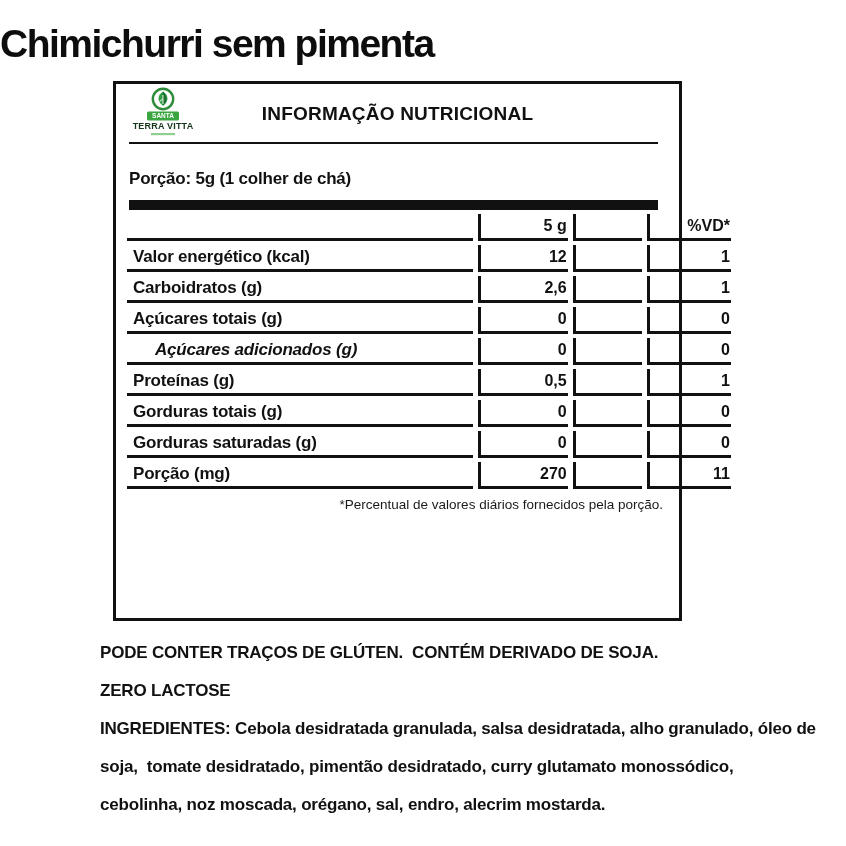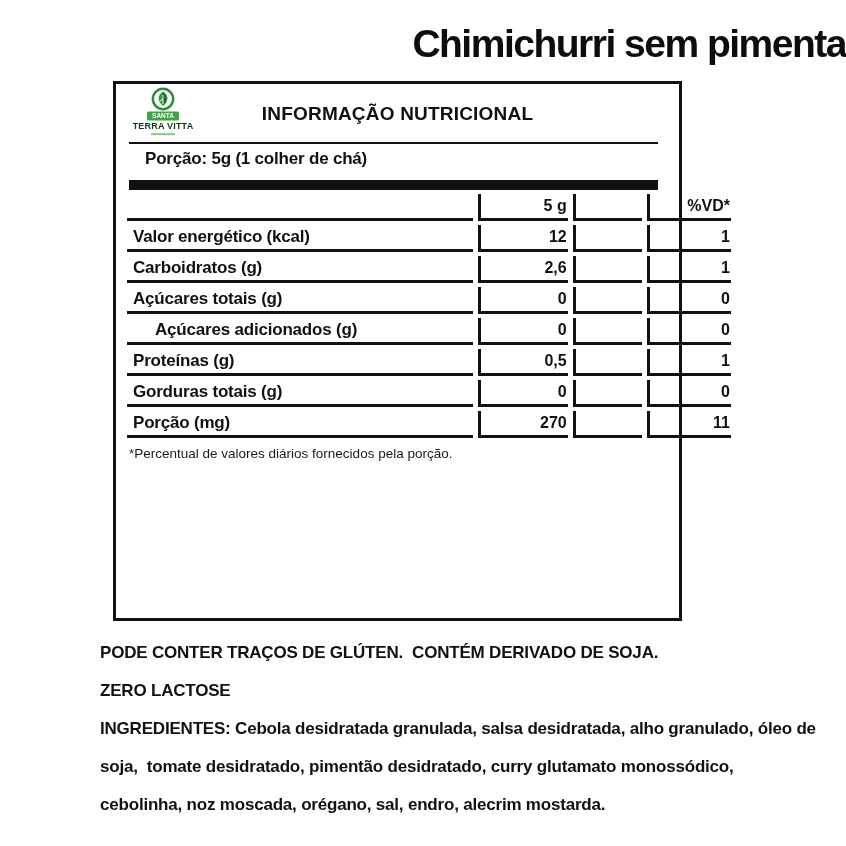--- a/index.html
+++ b/index.html
@@ -6,21 +6,21 @@
   html, body { margin: 0; padding: 0; }
   body {
     width: 846px; height: 846px;
     background: #ffffff;
     color: #111111;
     font-family: "Liberation Sans", sans-serif;
     overflow: hidden;
   }
   .page-title {
     margin: 22px 0 0 0;
-    text-align: right;
+    text-align: left;
     font-size: 39px;
     font-weight: bold;
     letter-spacing: -1.5px;
     color: #0d0d0d;
   }
   
   .nf-box {
     margin: 15px 0 0 113px;
     width: 569px;
     height: 540px;
@@ -40,23 +40,22 @@
     font-weight: bold;
     letter-spacing: 0.2px;
   }
   .sep {
     border-top: 2.5px solid #111;
     margin: 0 21px 0 13px;
   }
   .portion {
     font-size: 17px;
     font-weight: bold;
-    padding: 5px 0 8px 13px;
+    padding: 25px 0 8px 13px;
     letter-spacing: -0.2px;
-    margin-left: 16px;
   }
   .thickbar {
     height: 10px;
     background: #111;
     margin: 3px 21px 0 13px;
   }
   table.nf {
     border-collapse: separate;
     border-spacing: 5px 4px;
     table-layout: fixed;
@@ -69,33 +68,34 @@
     vertical-align: middle;
     overflow: hidden;
     white-space: nowrap;
   }
   td.lbl {
     font-size: 17px;
     font-weight: bold;
     letter-spacing: -0.2px;
     padding-left: 6px;
   }
-  td.lbl.indent { padding-left: 28px; }
+  td.lbl.indent { padding-left: 28px; font-style: italic; }
   td.val, td.gap {
     border-left: 3px solid #111;
   }
   td.val {
     text-align: right;
     font-size: 16px;
     font-weight: bold;
   }
   .footnote {
     font-size: 13.5px;
     padding: 4px 16px 0 13px;
     color: #1a1a1a;
+    text-align: right;
   }
   
   .bottom {
     margin: 13px 26px 0 100px;
     font-size: 17px;
     font-weight: bold;
     letter-spacing: -0.2px;
   }
   .bottom p {
     margin: 0;
@@ -174,20 +174,26 @@
         <td class="gap"></td>
         <td class="val">1</td>
       </tr>
       <tr>
         <td class="lbl">Gorduras totais (g)</td>
         <td class="val">0</td>
         <td class="gap"></td>
         <td class="val">0</td>
       </tr>
       <tr>
+        <td class="lbl">Gorduras saturadas (g)</td>
+        <td class="val">0</td>
+        <td class="gap"></td>
+        <td class="val">0</td>
+      </tr>
+      <tr>
         <td class="lbl">Porção (mg)</td>
         <td class="val">270</td>
         <td class="gap"></td>
         <td class="val">11</td>
       </tr>
     </tbody>
   </table>
 
   <div class="footnote">*Percentual de valores diários fornecidos pela porção.</div>
 </div>

